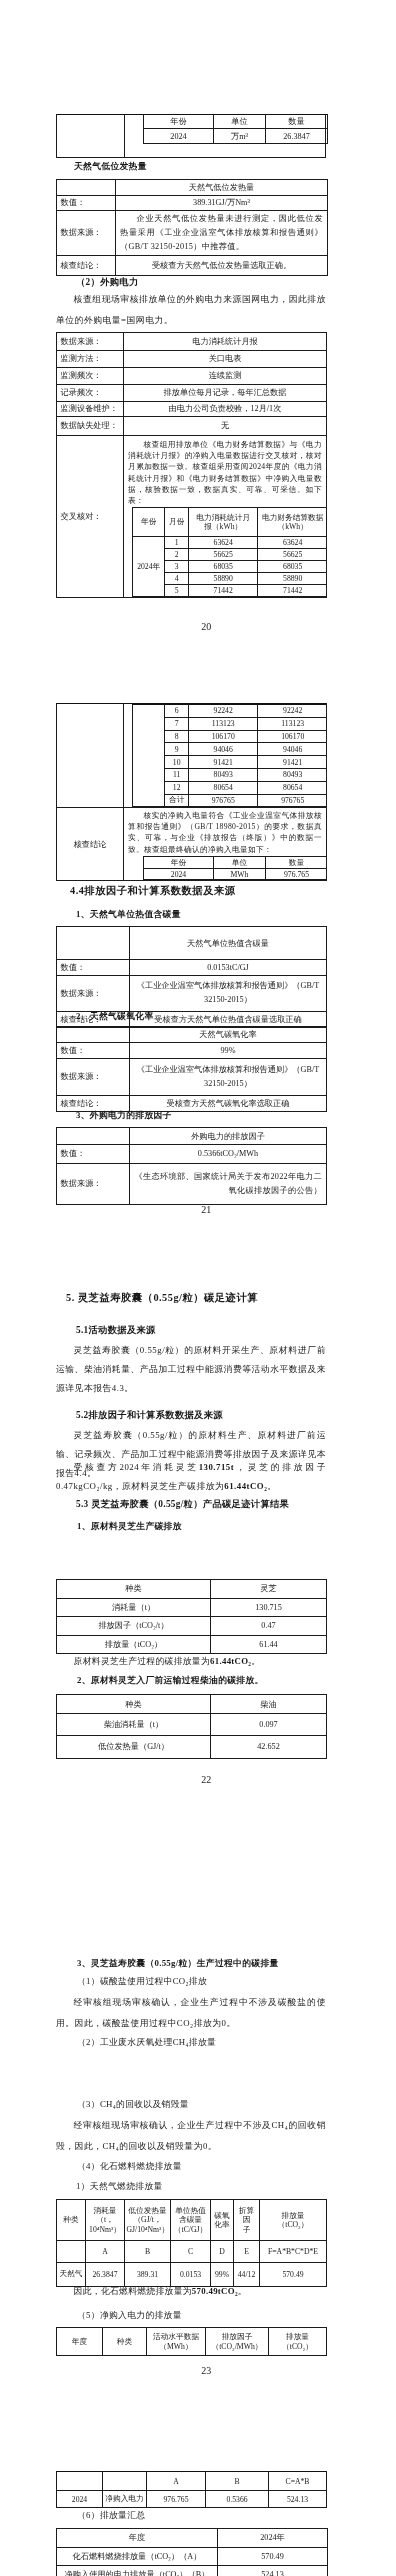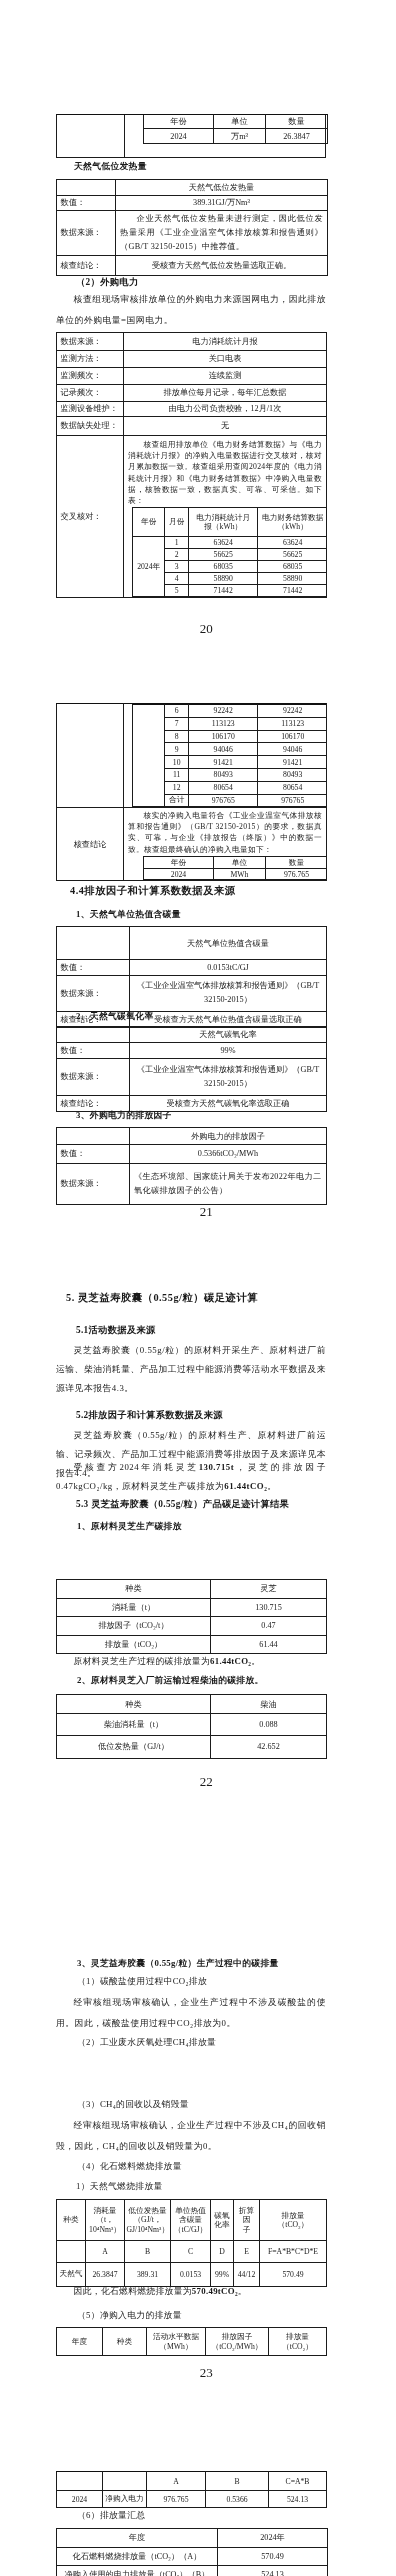--- a/index.html
+++ b/index.html
@@ -16,21 +16,21 @@
   table.t{border-collapse:collapse;table-layout:fixed;width:100%}
   .t td{border:0.5px solid #1b1b1b;font-size:8.2px;padding:0 2.6px;vertical-align:middle;overflow:hidden}
   .t .c{text-align:center}
   .t .lab{padding-left:3.6px}
   tr.cut>td{border-top:1.5px solid #101010}
   .small td{font-size:7.7px;padding:0 1.5px}
   .ph{white-space:pre-line;line-height:9.3px;font-size:7.2px}
   .cellp{font-size:7.7px;line-height:11.3px;text-align:justify;text-indent:2em;padding:2.6px 4.1px 1px;letter-spacing:0.3px}
   .cellsrc{font-size:8.2px;line-height:14px;text-align:justify;text-indent:2em;padding:1px 4.1px;letter-spacing:0.3px}
   .cellsrc2{font-size:8.2px;line-height:14px;text-align:center;padding:1px 4.1px}
-  .pgnum{font-size:13px;text-align:center;width:16.5px}
+  .pgnum{font-size:10px;text-align:center;width:16.5px}
   .divline{position:absolute;width:0.5px;background:#1b1b1b}
   b{font-weight:bold}
 </style>
 </head>
 <body>
 
 <div id="page">
 
   <div class="abs" style="left:56px;top:114px;width:270px;height:44px;border:0.5px solid #1b1b1b;border-top:1.5px solid #101010">
     <div class="divline" style="left:67px;top:0;height:100%"></div>
@@ -237,21 +237,21 @@
               <td class="c">976765</td>
               <td class="c">976765</td>
                   </tr>
           </tbody>
               </table>
         </td>
       </tr>
       <tr style="height:72px">
         <td class="c">核查结论</td>
         <td style="padding:0;vertical-align:top">
-          <div class="cellp" style="padding-top:1.5px">核实的净购入电量符合《工业企业温室气体排放核算和报告通则》（GB/T 32150-2015）的要求，数据真实、可靠，与企业《排放报告（终版）》中的数据一致。核查组最终确认的净购入电量如下：</div>
+          <div class="cellp" style="padding-top:1.5px">核实的净购入电量符合《工业企业温室气体排放核算和报告通则》（GB/T 18980-2015）的要求，数据真实、可靠，与企业《排放报告（终版）》中的数据一致。核查组最终确认的净购入电量如下：</div>
           <table class="t small" style="margin-left:19px;width:183px">
             <colgroup>
                   <col style="width:70px">
                   <col style="width:52px">
                   <col style="width:62px">
                 </colgroup>
             <tbody>
                   <tr style="height:12px">
               <td class="c">年份</td>
               <td class="c">单位</td>
@@ -344,21 +344,21 @@
             <td></td>
         <td class="c">外购电力的排放因子</td>
           </tr>
       <tr style="height:18.5px">
             <td class="lab">数值：</td>
         <td class="c">0.5366tCO₂/MWh</td>
           </tr>
       <tr style="height:41px">
             <td class="lab">数据来源：</td>
         <td style="padding:0">
-              <div class="cellsrc" style="text-indent:0;text-align:left">《生态环境部、国家统计局关于发布2022年电力二氧化碳排放因子的公告）</div>
+              <div class="cellsrc" style="text-indent:0;text-align:right">《生态环境部、国家统计局关于发布2022年电力二氧化碳排放因子的公告）</div>
             </td>
           </tr>
     </tbody>
       </table>
   </div>
 
   <div class="abs pgnum" style="left:198px;top:1204px">21</div>
 
   <div class="abs h-big" style="left:66px;top:1291px">5. 灵芝益寿胶囊（0.55g/粒）碳足迹计算</div>
   <div class="abs h-mid" style="left:76px;top:1324px">5.1活动数据及来源</div>
@@ -408,21 +408,21 @@
           <col style="width:154px">
           <col style="width:116px">
         </colgroup>
       <tbody>
           <tr style="height:19px">
             <td class="c">种类</td>
         <td class="c">柴油</td>
           </tr>
       <tr style="height:21.6px">
             <td class="c">柴油消耗量（t）</td>
-        <td class="c">0.088</td>
+        <td class="c">0.097</td>
           </tr>
       <tr style="height:23px">
             <td class="c">低位发热量（GJ/t）</td>
         <td class="c">42.652</td>
           </tr>
     </tbody>
       </table>
   </div>
   <div class="abs pgnum" style="left:198px;top:1774px">22</div>
 

